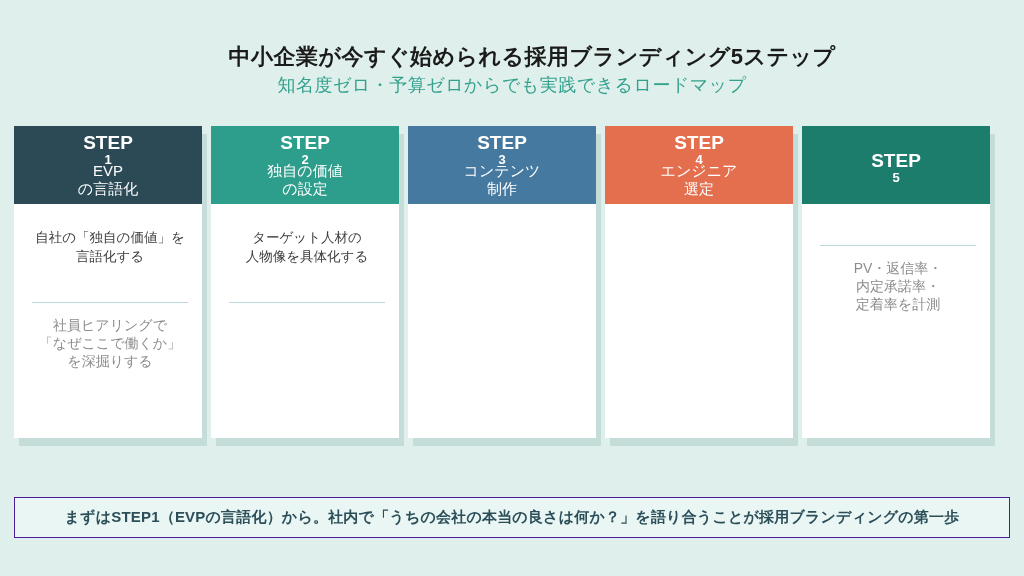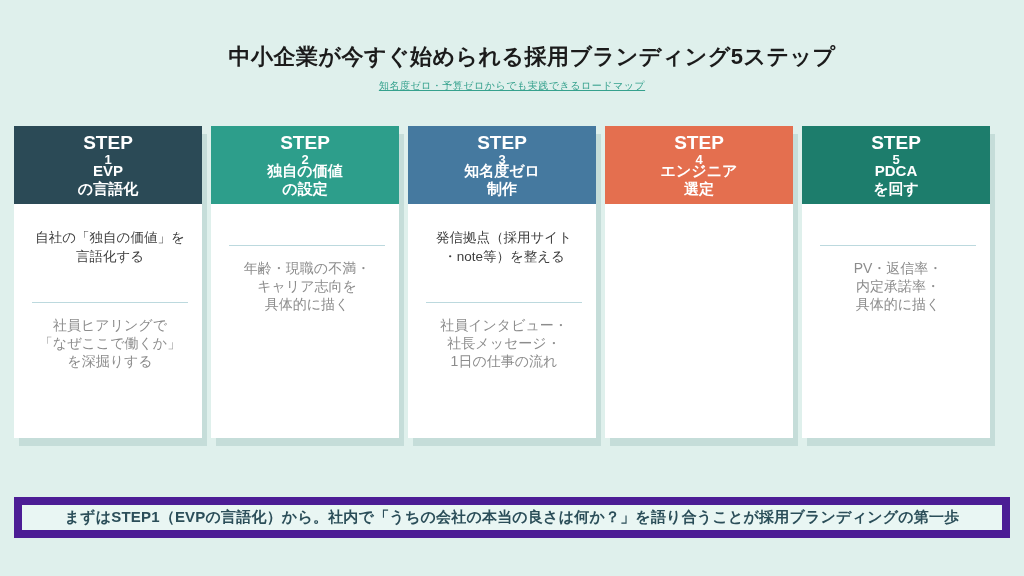--- a/index.html
+++ b/index.html
@@ -9,63 +9,63 @@
     font-family: "Liberation Sans", "DejaVu Sans", sans-serif;
   }
   body { background: #dff0ec; }
 
   .page-header { padding-top: 44px; text-align: center; }
   .page-title {
     font-size: 22px; font-weight: bold; color: #1b1b1b;
     line-height: 26px; letter-spacing: 0.5px; padding-left: 40px;
   }
   .page-subtitle {
-    margin-top: 7px; font-size: 10px; color: #35a18d;
-    line-height: 17px; letter-spacing: 0.5px; text-decoration: underline;
+    margin-top: 7px; font-size: 18px; color: #35a18d;
+    line-height: 17px; letter-spacing: 0.5px;
   }
 
   .cards {
     display: flex; gap: 9px;
     width: 976px; margin: 32px 0 0 14px;
   }
   .card {
     width: 188px; height: 312px;
     background: #ffffff;
     box-shadow: 5px 8px 0 #c5ddd9;
     display: flex; flex-direction: column;
   }
   .card-header {
     height: 78px; flex: 0 0 78px;
     color: #ffffff; text-align: center;
     display: flex; flex-direction: column; justify-content: center;
     padding-top: 0;
   }
   .step-label { font-size: 19px; font-weight: bold; line-height: 21px; }
   .step-number { font-size: 13px; font-weight: bold; line-height: 13px; margin-bottom: -4px; }
-  .step-name { font-size: 15px; font-weight: bold; line-height: 18px; white-space: pre-line; }
+  .step-name { font-size: 15px; font-weight: normal; line-height: 18px; white-space: pre-line; }
 
   .card-body { padding: 24px 8px 0 12px; text-align: center; }
   .card-primary {
     font-size: 13.5px; color: #3d3d3d; line-height: 19px;
     white-space: pre-line; min-height: 57px;
   }
   .card-divider {
     border: none; border-top: 1px solid #bcd9de;
     margin: 17px 6px 13px 6px;
   }
   .card-secondary {
     font-size: 14px; color: #8c8c8c; line-height: 18px;
     white-space: pre-line;
   }
 
   .footer-banner {
     width: 996px; height: 41px;
     margin: 59px 0 0 14px;
     background: #e9f6f3;
-    border: 8px solid #4c1d95;
+    border: 1px solid #4c1d95;
     display: flex; align-items: center; justify-content: center;
   }
   .footer-note {
     font-size: 15px; font-weight: bold; color: #2b4e59;
     letter-spacing: 0.2px;
   }
 </style>
 </head>
 <body>
 
@@ -94,65 +94,54 @@
   </div>
 
   <div class="card">
     <div class="card-header" style="background-color: rgb(45, 158, 139);">
       <div class="step-label">STEP</div>
       <div class="step-number">2</div>
       <div class="step-name">独自の価値
 の設定</div>
     </div>
     <div class="card-body">
+      <div class="card-primary">ターゲット人材の
+人物像を具体化する</div>
       <hr class="card-divider">
-      <div class="card-secondary">年齢・現職の不満・
-キャリア志向を
-具体的に描く</div>
     </div>
   </div>
 
   <div class="card">
     <div class="card-header" style="background-color: rgb(69, 121, 159);">
       <div class="step-label">STEP</div>
       <div class="step-number">3</div>
-      <div class="step-name">知名度ゼロ
+      <div class="step-name">コンテンツ
 制作</div>
-    </div>
-    <div class="card-body">
-      <div class="card-primary">発信拠点（採用サイト
-・note等）を整える</div>
-      <hr class="card-divider">
-      <div class="card-secondary">社員インタビュー・
-社長メッセージ・
-1日の仕事の流れ</div>
     </div>
   </div>
 
   <div class="card">
     <div class="card-header" style="background-color: rgb(228, 111, 79);">
       <div class="step-label">STEP</div>
       <div class="step-number">4</div>
       <div class="step-name">エンジニア
 選定</div>
     </div>
   </div>
 
   <div class="card">
     <div class="card-header" style="background-color: rgb(29, 125, 108);">
       <div class="step-label">STEP</div>
       <div class="step-number">5</div>
-      <div class="step-name">PDCA
-を回す</div>
     </div>
     <div class="card-body">
       <hr class="card-divider">
       <div class="card-secondary">PV・返信率・
 内定承諾率・
-具体的に描く</div>
+定着率を計測</div>
     </div>
   </div>
 
 </div>
 
 <div class="footer-banner">
   <div class="footer-note">まずはSTEP1（EVPの言語化）から。社内で「うちの会社の本当の良さは何か？」を語り合うことが採用ブランディングの第一歩</div>
 </div>
 
 </body></html>

